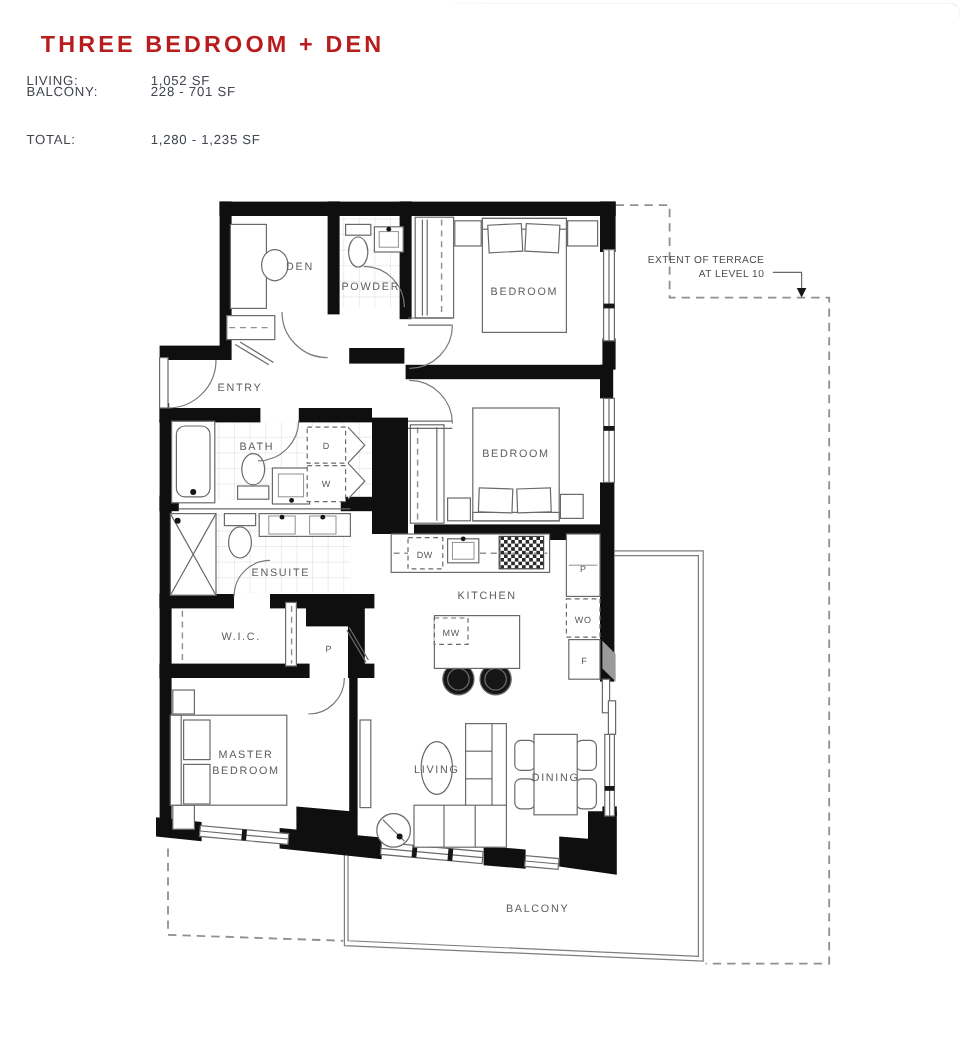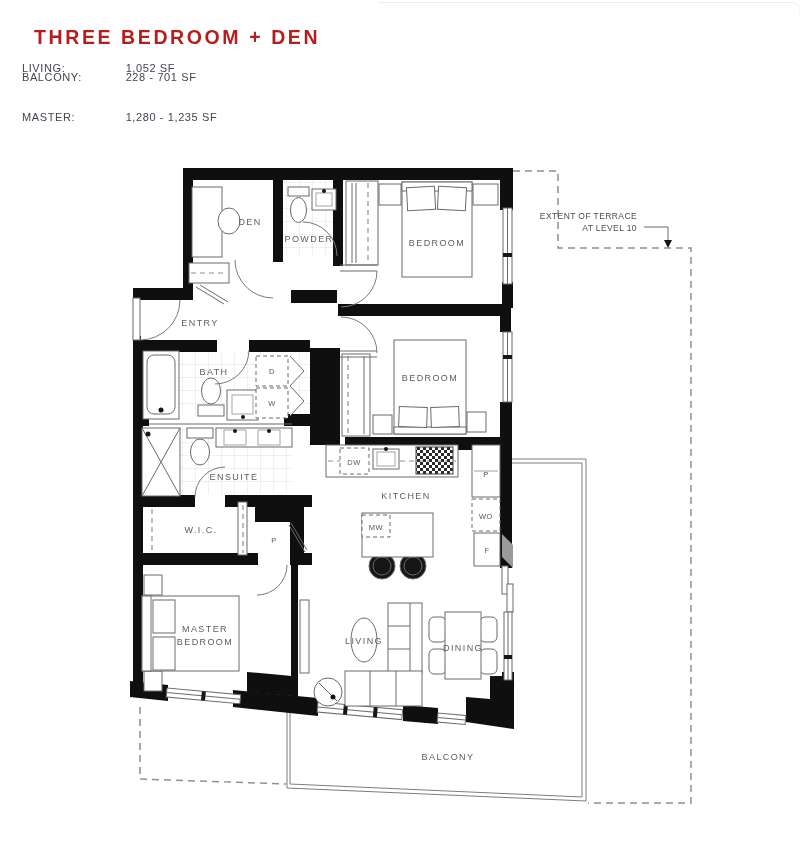--- a/index.html
+++ b/index.html
@@ -34,21 +34,21 @@
 
 <div class="stat-row r0">
   <span class="stat-label">LIVING:</span>
   <span class="stat-value">1,052 SF</span>
 </div>
 <div class="stat-row r1">
   <span class="stat-label">BALCONY:</span>
   <span class="stat-value">228 - 701 SF</span>
 </div>
 <div class="stat-row r2">
-  <span class="stat-label">MASTER:</span>
+  <span class="stat-label">TOTAL:</span>
   <span class="stat-value">1,280 - 1,235 SF</span>
 </div>
 
 <svg width="800" height="866" viewBox="0 0 800 866">
   <defs>
     <pattern id="tiles" width="13" height="13" patternUnits="userSpaceOnUse">
       <path d="M13 0H0V13" fill="none" stroke="#d4d4d4" stroke-width="0.7"></path>
     </pattern>
     <pattern id="grate" width="6" height="6" patternUnits="userSpaceOnUse">
       <rect x="0" y="0" width="3" height="3" fill="#2a2a2a"></rect>

